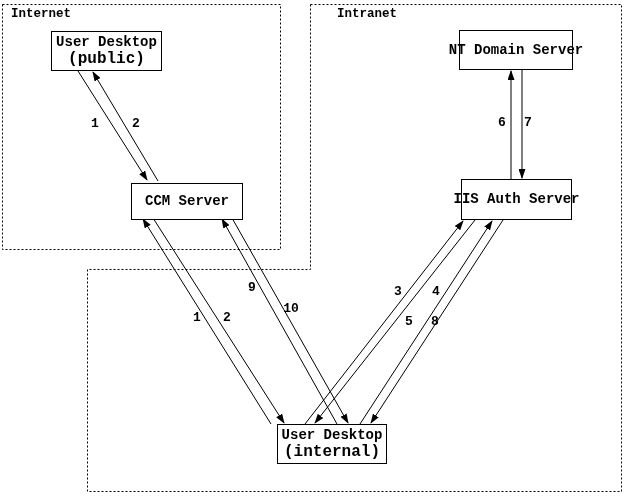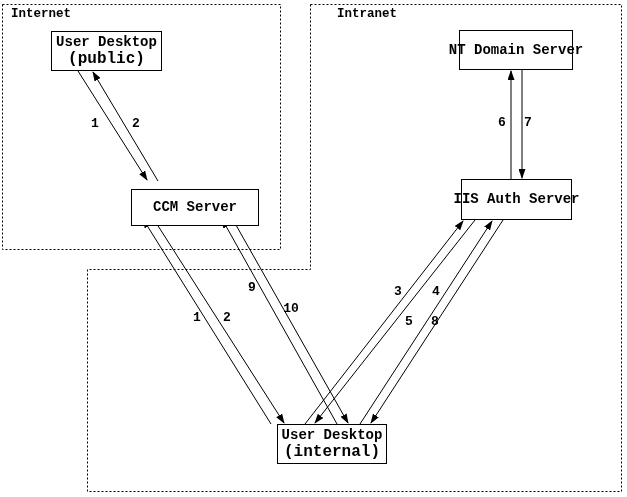--- a/index.html
+++ b/index.html
@@ -91,21 +91,21 @@
   </svg>
 
   <div class="zone-label" style="left:11px; top:7px;text-align:center;">Internet</div>
   <div class="zone-label" style="left:321px; top:7px;margin-left:16px;">Intranet</div>
 
   <div class="node" style="left:51px; top:31px; width:111px; height:40px;">
     <div class="node-title">User Desktop</div>
     <div class="node-sub">(public)</div>
   </div>
 
-  <div class="node" style="left:131px; top:189px; width:128px; height:37px;">
+  <div class="node" style="left:131px; top:183px; width:112px; height:37px;">
     <div class="node-title">CCM Server</div>
   </div>
 
   <div class="node" style="left:461px; top:179px; width:111px; height:41px;">
     <div class="node-title">IIS Auth Server</div>
   </div>
 
   <div class="node" style="left:459px; top:30px; width:114px; height:40px;">
     <div class="node-title">NT Domain Server</div>
   </div>

